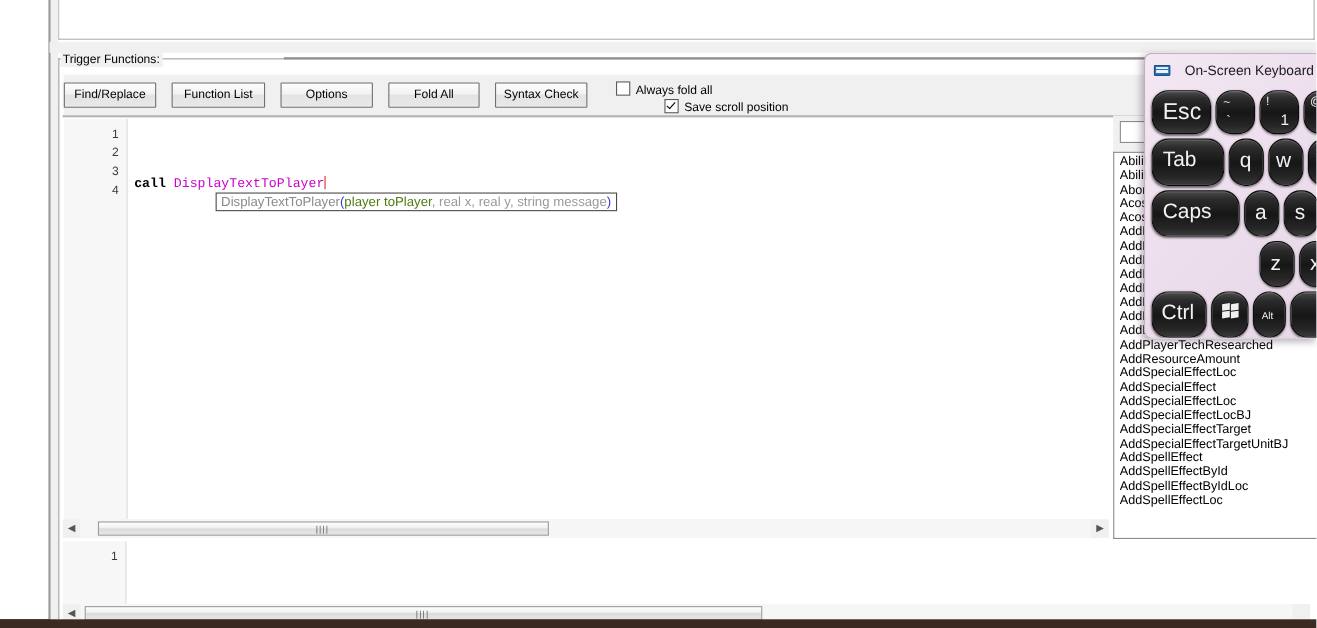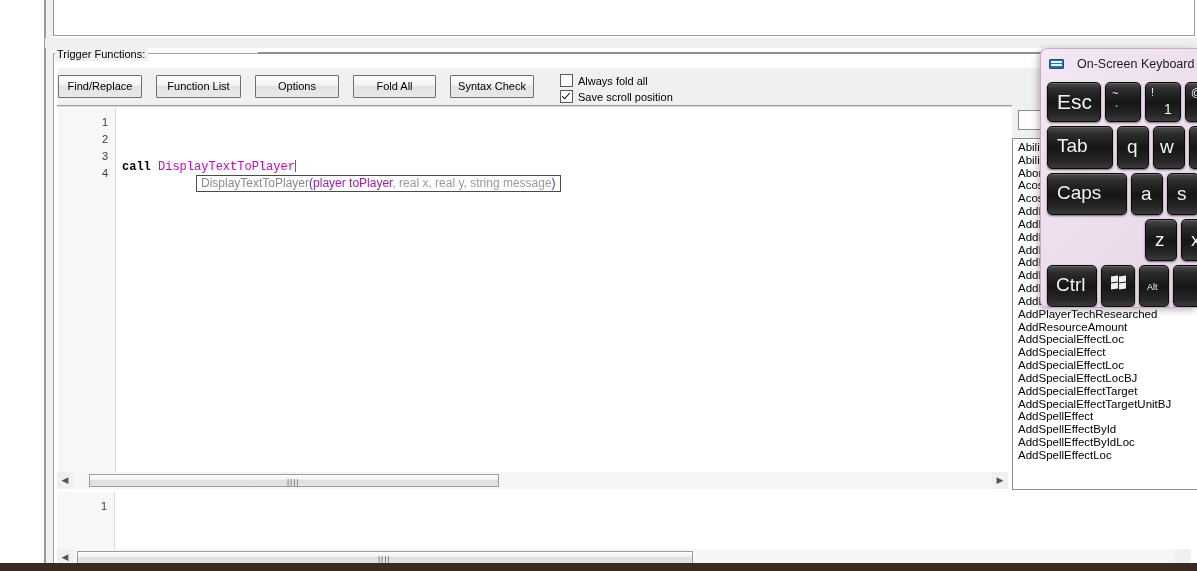--- a/index.html
+++ b/index.html
@@ -132,21 +132,21 @@
   
   .cbrow {
     position: absolute;
     left: 560px;
     font-size: 11px;
     color: #000;
     line-height: 13px;
     white-space: nowrap;
   }
   #cb-always { top: 74px; }
-  #cb-save   { top: 90px; }
+  #cb-save   { top: 90px; margin-left: 44px; }
   .cbox {
     display: inline-block;
     width: 11px; height: 11px;
     border: 1px solid #5a5a5a;
     background: #ffffff;
     vertical-align: -2px;
     margin-right: 5px;
     position: relative;
   }
   .cbox.checked::after {
@@ -221,21 +221,21 @@
     box-sizing: border-box;
     padding: 0 4px;
     font-family: "Liberation Sans", sans-serif;
     font-size: 12px;
     line-height: 15px;
     white-space: pre;
     color: #9a9a9a;
   }
   .ct-fn    { color:#8a8a8a; }
   .ct-paren { color:#3a3ad0; }
-  .ct-active{ color:#a21caf; }
+  .ct-active{ color:#4d7c0f; }
   .ct-dim   { color:#9a9a9a; }
 
   
   .hscroll {
     position: absolute;
     height: 17px;
     background: #f0f0f0;
     box-sizing: border-box;
   }
   .hs-left-arrow {
@@ -371,21 +371,21 @@
     width:11px; height:6px;
     background:
       linear-gradient(to bottom,#eaf2fb 0 2px, transparent 2px 3px, #eaf2fb 3px 5px, transparent 5px 6px);
   }
   .osk-title-text { margin-left: 28px; display:inline-block; }
 
   .key {
     position: absolute;
     background: linear-gradient(to bottom,#4a4a4a 0%,#2b2b2b 18%,#161616 52%,#262626 83%,#3a3a3a 100%);
     border: 1px solid #0b0b0b;
-    border-radius: 5px;
+    border-radius: 15px;
     box-shadow: 0 1px 2px rgba(0,0,0,0.55), inset 0 1px 0 rgba(255,255,255,0.16);
     color: #f2f2f2;
     box-sizing: border-box;
     overflow: hidden;
   }
   .key .lbl {
     position: absolute;
     font-family: "Liberation Sans", sans-serif;
     color: #f1f1f1;
     white-space: nowrap;

